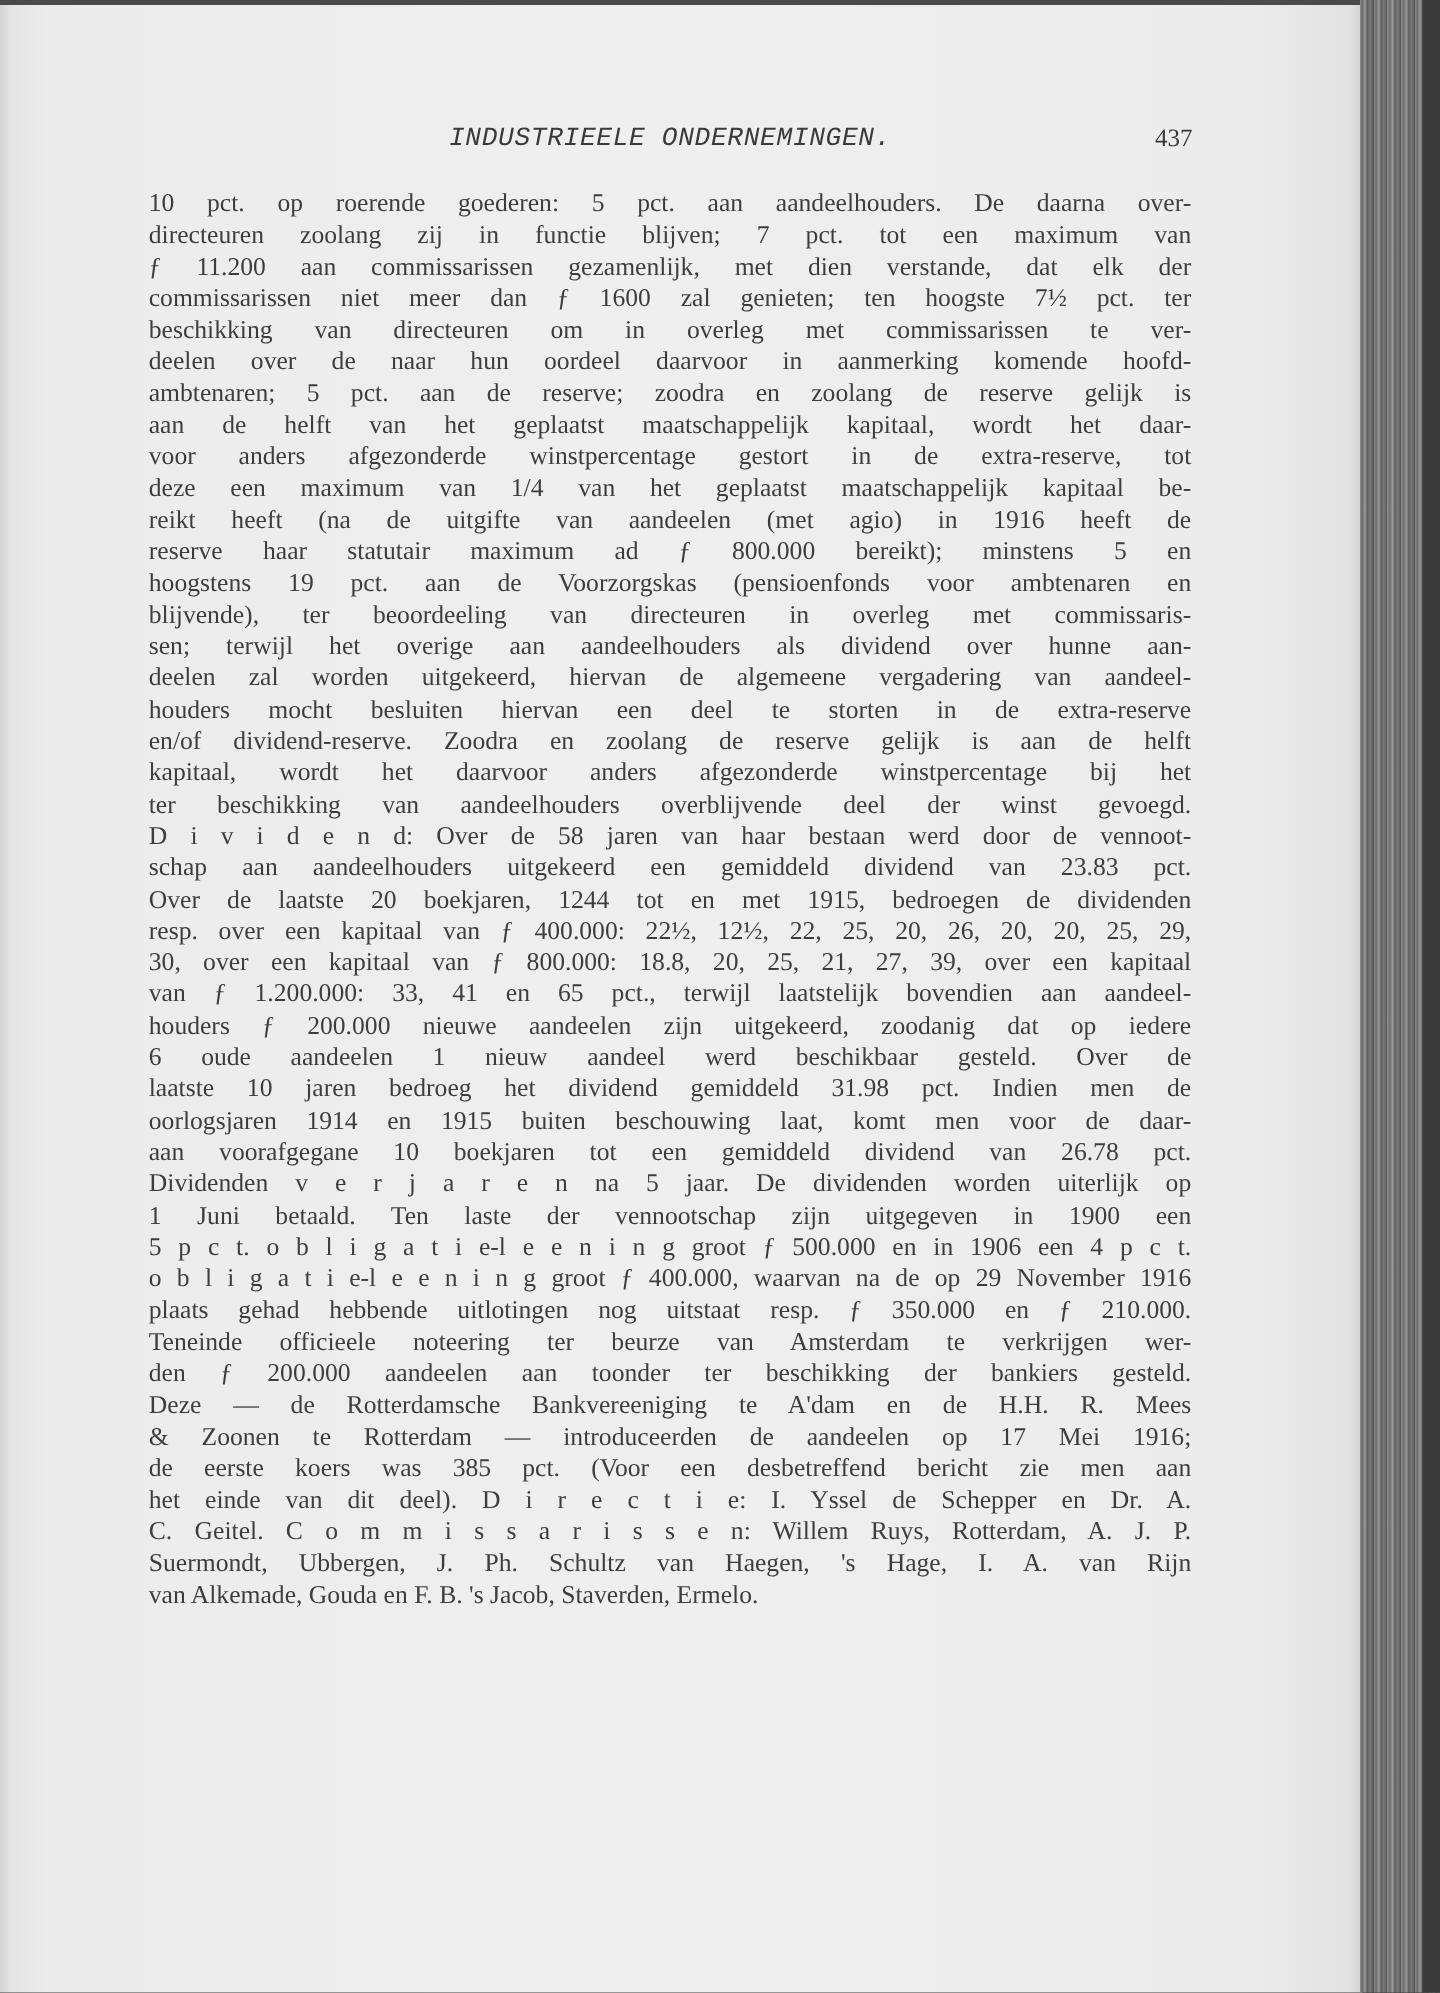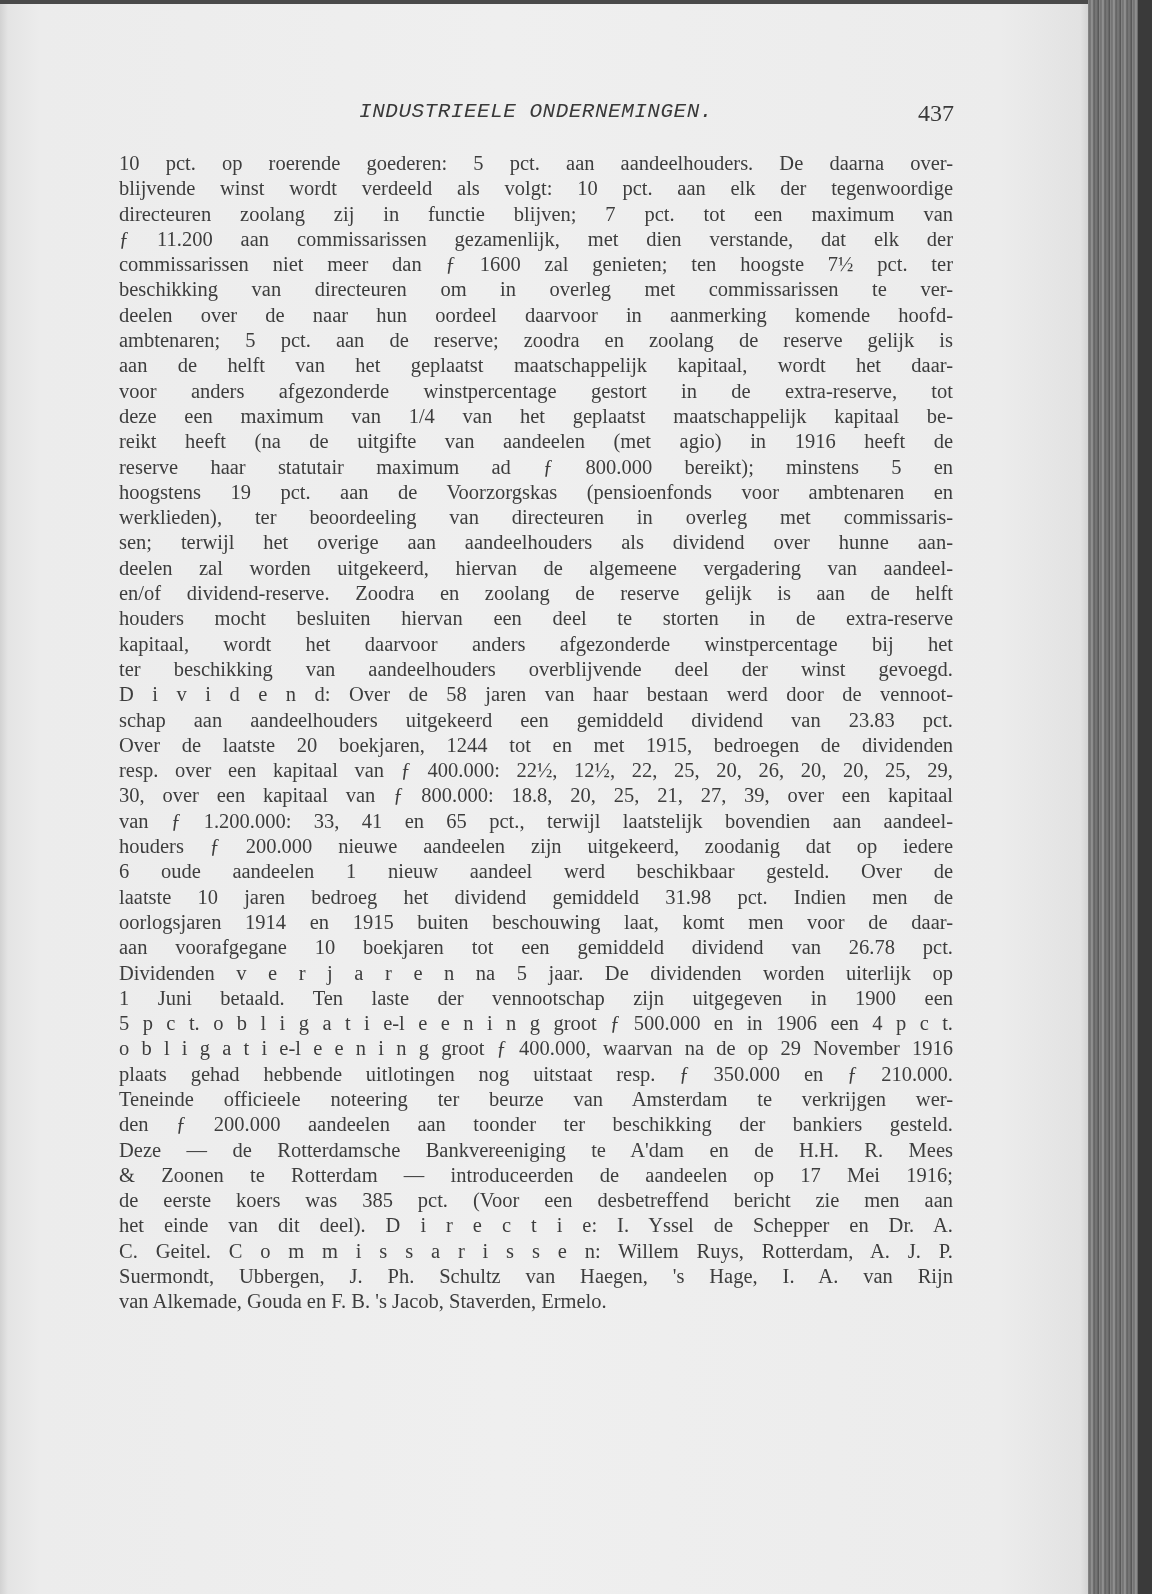--- a/index.html
+++ b/index.html
@@ -24,21 +24,21 @@
   .header {
     position: absolute; top: 96px; left: 118px; width: 836px; height: 30px;
   }
   .running-title {
     position: absolute; left: 0; right: 0; text-align: center; top: 0;
     font-family: Liberation Mono, monospace; font-style: italic;
     font-size: 21px; letter-spacing: 0.5px; color: #3a3a3a;
   }
   .page-number {
     position: absolute; right: 0; top: 0; font-family: "Liberation Serif", serif;
-    font-size: 24px; color: #3a3a3a;
+    font-size: 20px; color: #3a3a3a;
   }
   .body-text {
     position: absolute; top: 147px; left: 119px; width: 834px;
     font-family: "Liberation Serif", serif; font-size: 20.5px; color: #3d3d3d;
   }
   .line {
     height: 25.3px; line-height: 25.3px; white-space: nowrap;
     text-align: justify; text-align-last: justify;
   }
   .line.last { text-align-last: left; }
@@ -47,38 +47,37 @@
 <body>
 
 <div class="page">
   <div class="header">
     <div class="running-title">INDUSTRIEELE ONDERNEMINGEN.</div>
     <div class="page-number">437</div>
   </div>
 
   <div class="body-text">
     <div class="line">10 pct. op roerende goederen: 5 pct. aan aandeelhouders. De daarna over-</div>
-    <div class="line">blijvende winst wordt verdeeld als volgt: 10 pct. aan elk der tegenwoordige</div>
     <div class="line">directeuren zoolang zij in functie blijven; 7 pct. tot een maximum van</div>
     <div class="line">ƒ 11.200 aan commissarissen gezamenlijk, met dien verstande, dat elk der</div>
     <div class="line">commissarissen niet meer dan ƒ 1600 zal genieten; ten hoogste 7½ pct. ter</div>
     <div class="line">beschikking van directeuren om in overleg met commissarissen te ver-</div>
     <div class="line">deelen over de naar hun oordeel daarvoor in aanmerking komende hoofd-</div>
     <div class="line">ambtenaren; 5 pct. aan de reserve; zoodra en zoolang de reserve gelijk is</div>
     <div class="line">aan de helft van het geplaatst maatschappelijk kapitaal, wordt het daar-</div>
     <div class="line">voor anders afgezonderde winstpercentage gestort in de extra-reserve, tot</div>
     <div class="line">deze een maximum van 1/4 van het geplaatst maatschappelijk kapitaal be-</div>
     <div class="line">reikt heeft (na de uitgifte van aandeelen (met agio) in 1916 heeft de</div>
     <div class="line">reserve haar statutair maximum ad ƒ 800.000 bereikt); minstens 5 en</div>
     <div class="line">hoogstens 19 pct. aan de Voorzorgskas (pensioenfonds voor ambtenaren en</div>
-    <div class="line">werklieden), ter beoordeeling van directeuren in overleg met commissaris-</div>
+    <div class="line">blijvende), ter beoordeeling van directeuren in overleg met commissaris-</div>
     <div class="line">sen; terwijl het overige aan aandeelhouders als dividend over hunne aan-</div>
     <div class="line">deelen zal worden uitgekeerd, hiervan de algemeene vergadering van aandeel-</div>
+    <div class="line">houders mocht besluiten hiervan een deel te storten in de extra-reserve</div>
     <div class="line">en/of dividend-reserve. Zoodra en zoolang de reserve gelijk is aan de helft</div>
-    <div class="line">houders mocht besluiten hiervan een deel te storten in de extra-reserve</div>
     <div class="line">kapitaal, wordt het daarvoor anders afgezonderde winstpercentage bij het</div>
     <div class="line">ter beschikking van aandeelhouders overblijvende deel der winst gevoegd.</div>
     <div class="line">D i v i d e n d: Over de 58 jaren van haar bestaan werd door de vennoot-</div>
     <div class="line">schap aan aandeelhouders uitgekeerd een gemiddeld dividend van 23.83 pct.</div>
     <div class="line">Over de laatste 20 boekjaren, 1244 tot en met 1915, bedroegen de dividenden</div>
     <div class="line">resp. over een kapitaal van ƒ 400.000: 22½, 12½, 22, 25, 20, 26, 20, 20, 25, 29,</div>
     <div class="line">30, over een kapitaal van ƒ 800.000: 18.8, 20, 25, 21, 27, 39, over een kapitaal</div>
     <div class="line">van ƒ 1.200.000: 33, 41 en 65 pct., terwijl laatstelijk bovendien aan aandeel-</div>
     <div class="line">houders ƒ 200.000 nieuwe aandeelen zijn uitgekeerd, zoodanig dat op iedere</div>
     <div class="line">6 oude aandeelen 1 nieuw aandeel werd beschikbaar gesteld. Over de</div>

